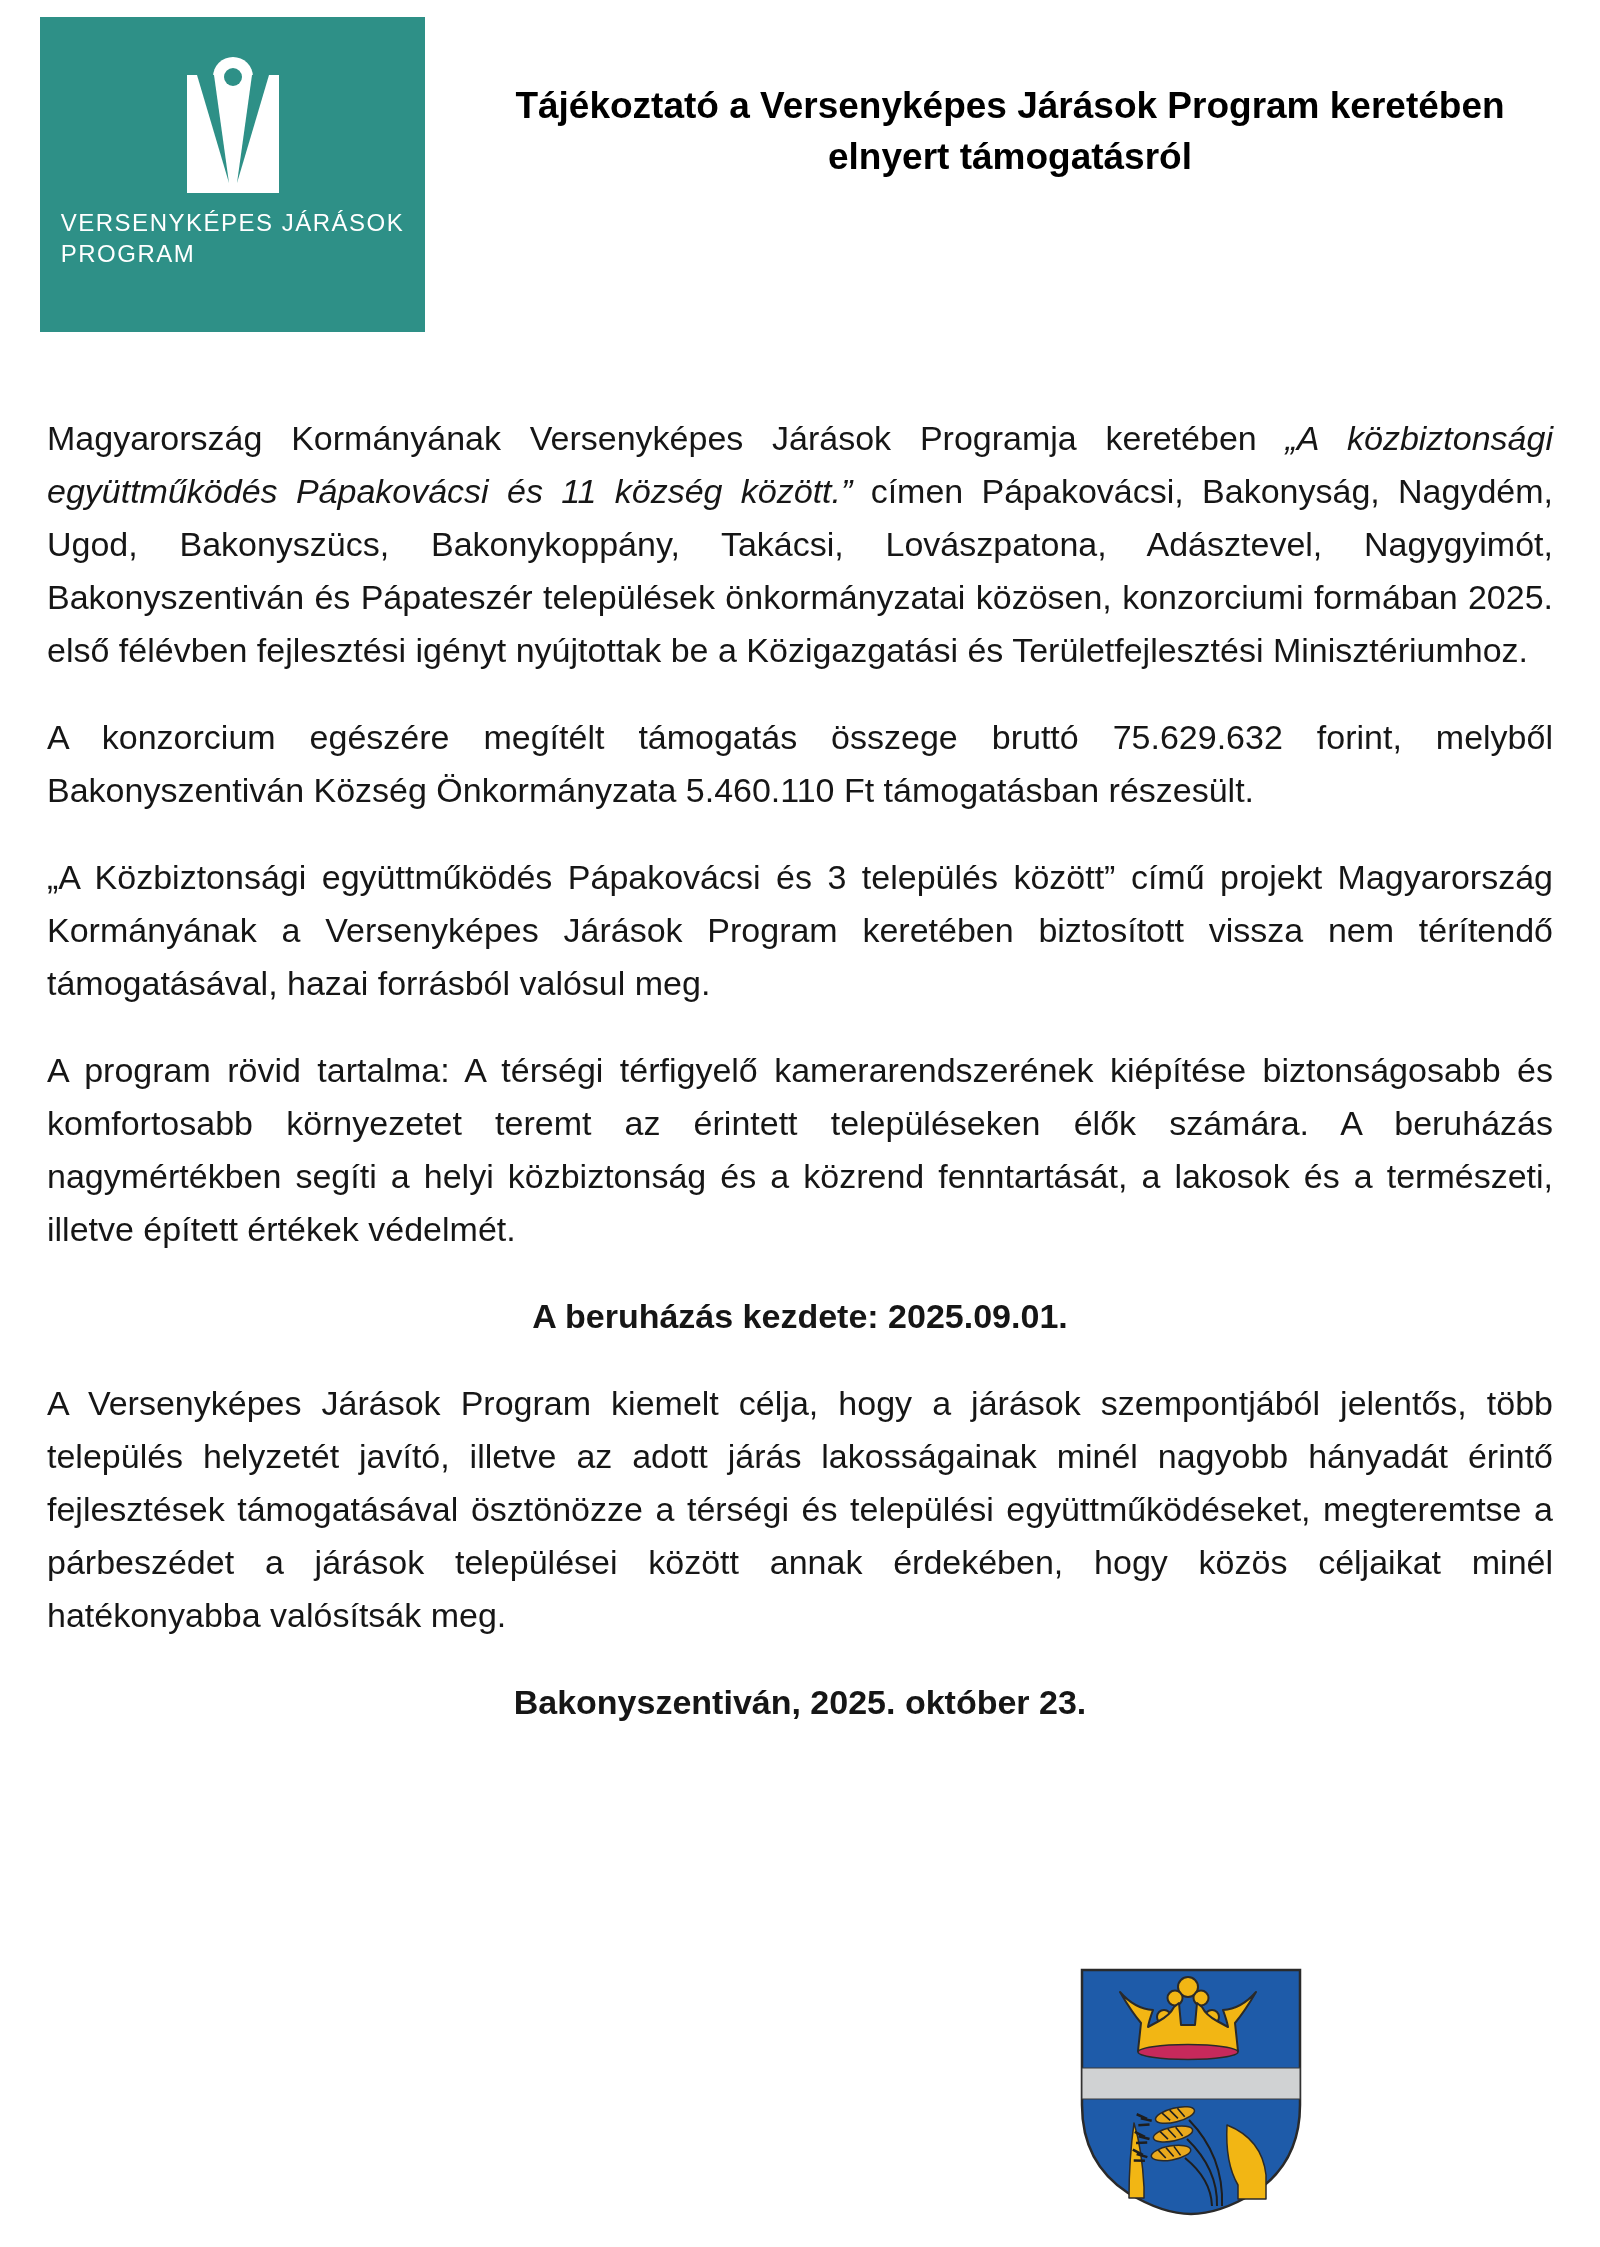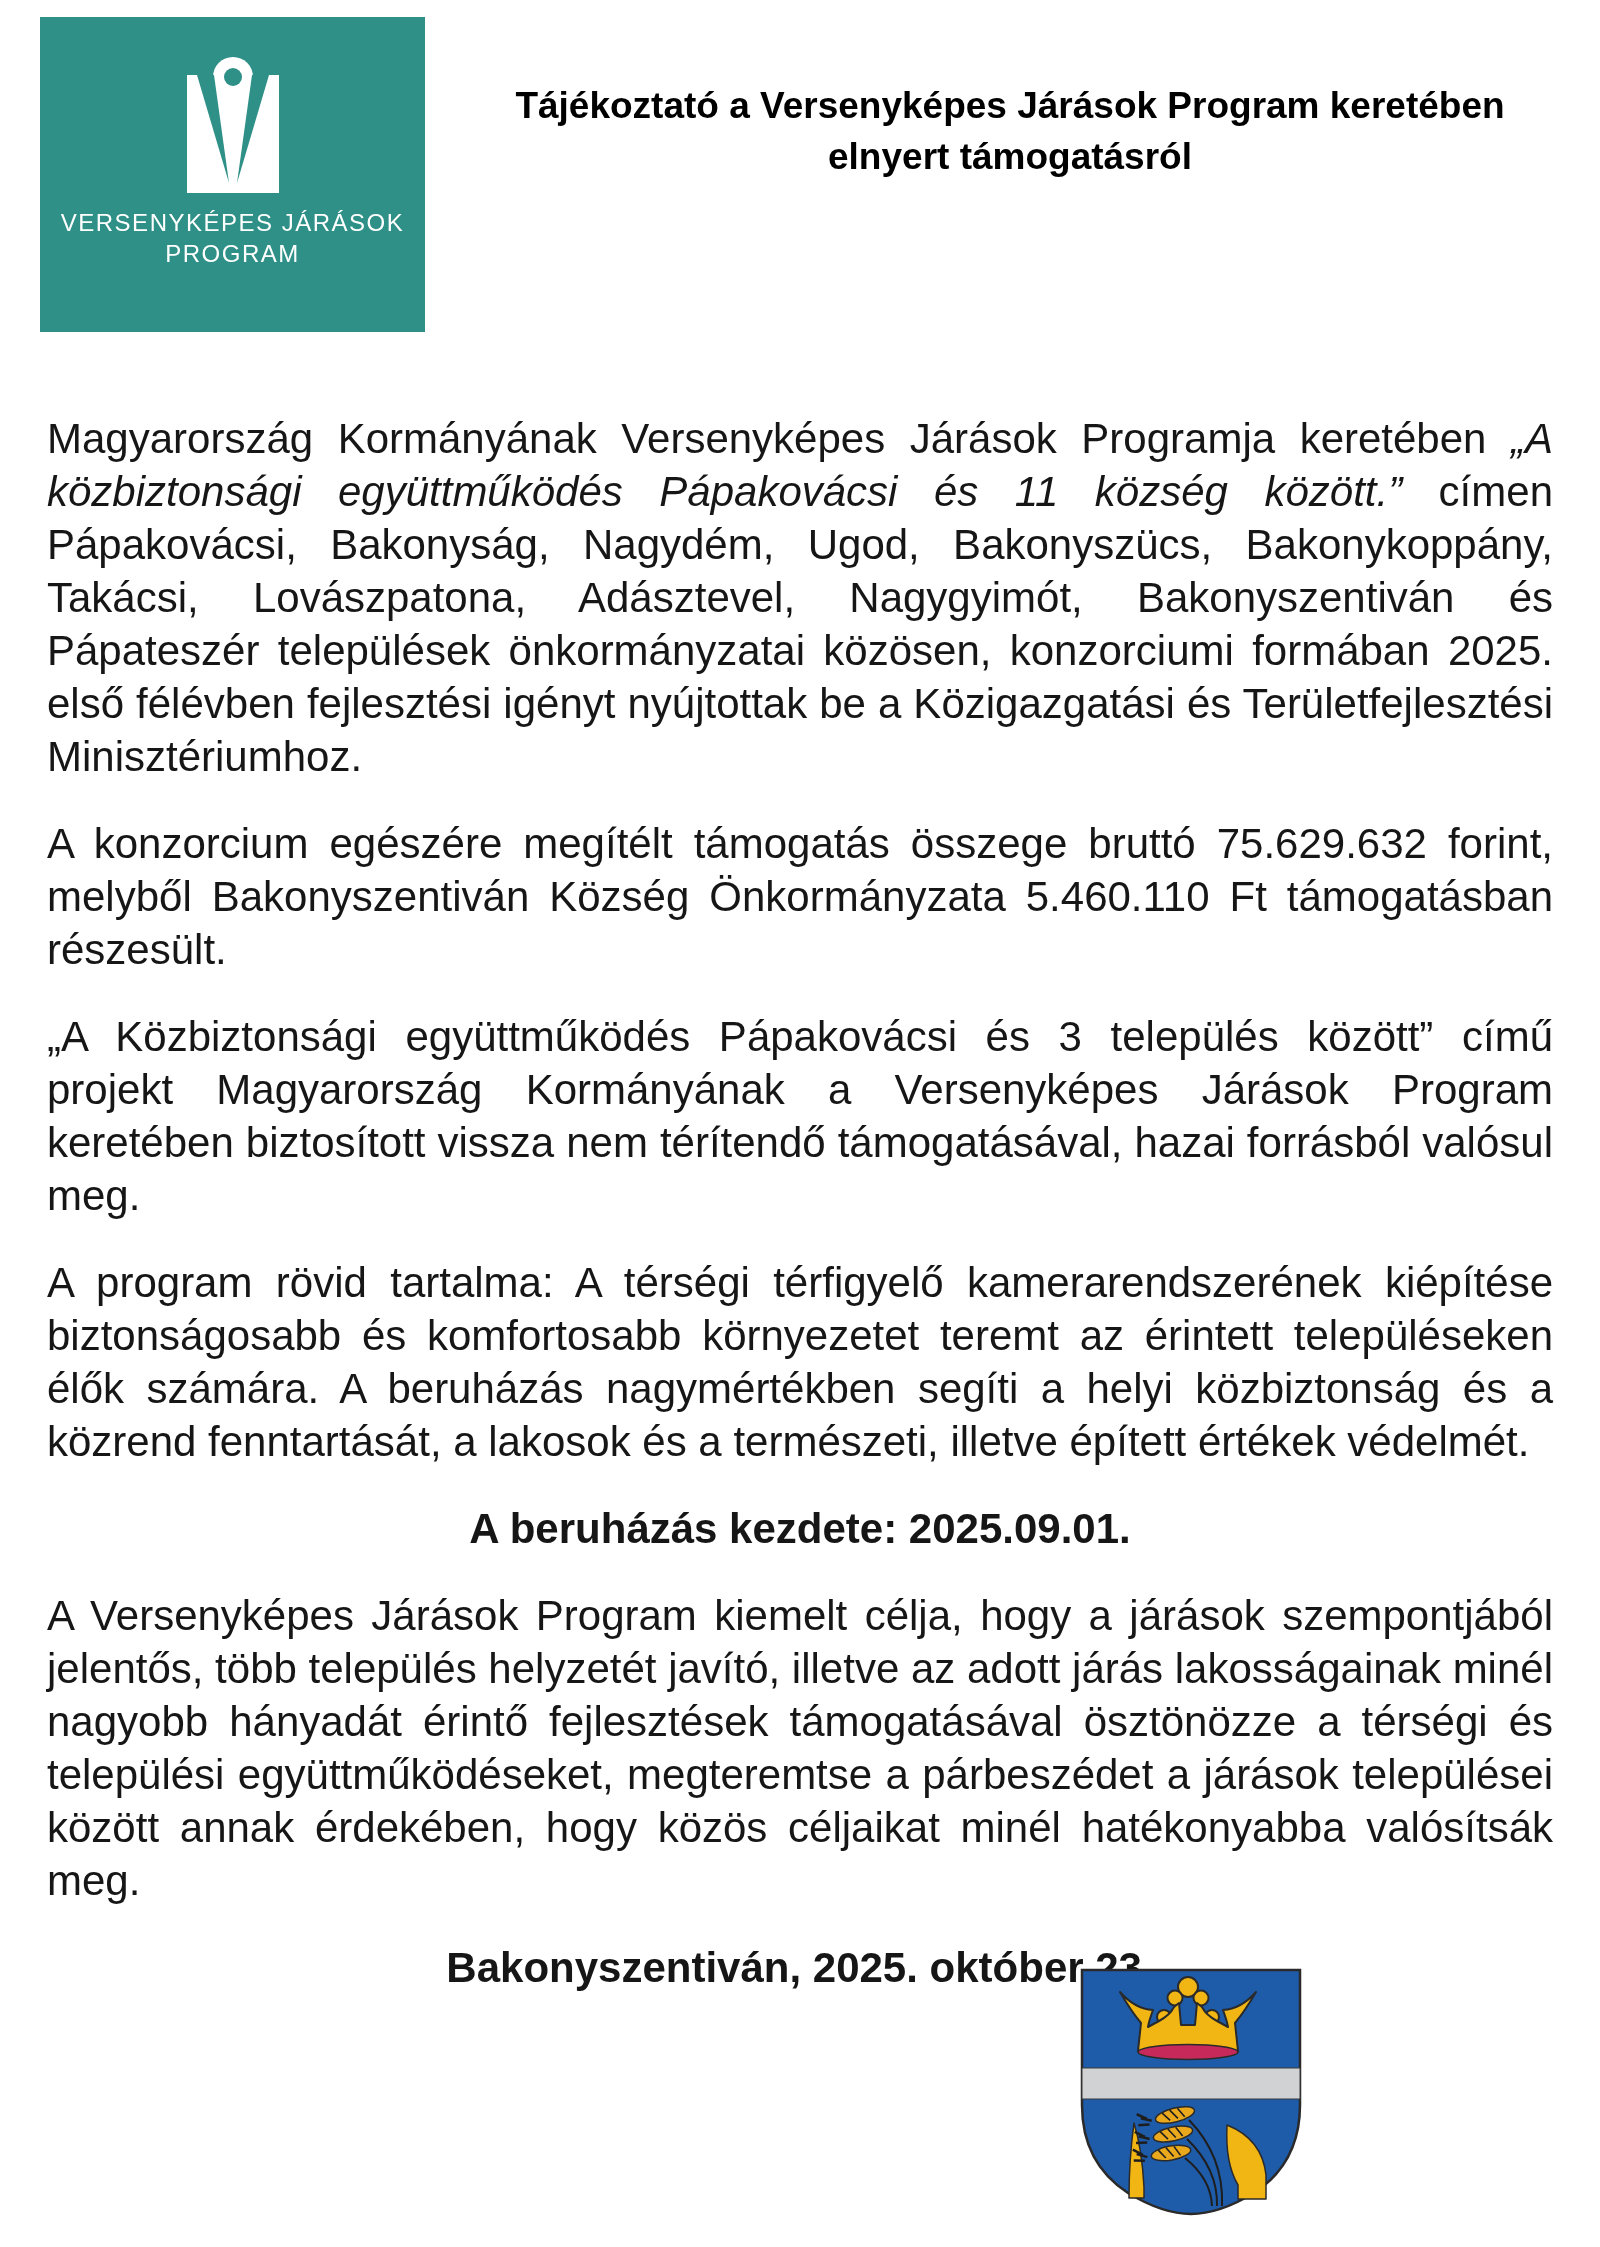--- a/index.html
+++ b/index.html
@@ -18,21 +18,20 @@
     left:40px; top:17px;
     width:385px; height:315px;
     display:flex;
     flex-direction:column;
     align-items:center;
     box-sizing:border-box;
   }
   .logo-icon{ margin-top:40px; display:block; }
   .logo-text{
     margin-top:14px;
-    text-align:center;
     color:#ffffff;
     font-size:24px;
     line-height:31px;
     letter-spacing:1.5px;
     font-weight:400;
     white-space:nowrap;
   }
   .title{
     position:absolute;
     left:480px; top:80px;
@@ -45,21 +44,21 @@
     color:#000000;
   }
   
   .content{
     position:absolute;
     left:47px; top:412px;
     width:1506px;
   }
   .content p{
     margin:0 0 34px 0;
-    font-size:42px;
+    font-size:34px;
     line-height:53px;
     text-align:justify;
     color:#161616;
   }
   .content p.noj{ text-align:center;font-weight:bold; }
   .content em{ font-style:italic; }
   
   .crest{
     position:absolute;
     left:1075px; top:1963px;

